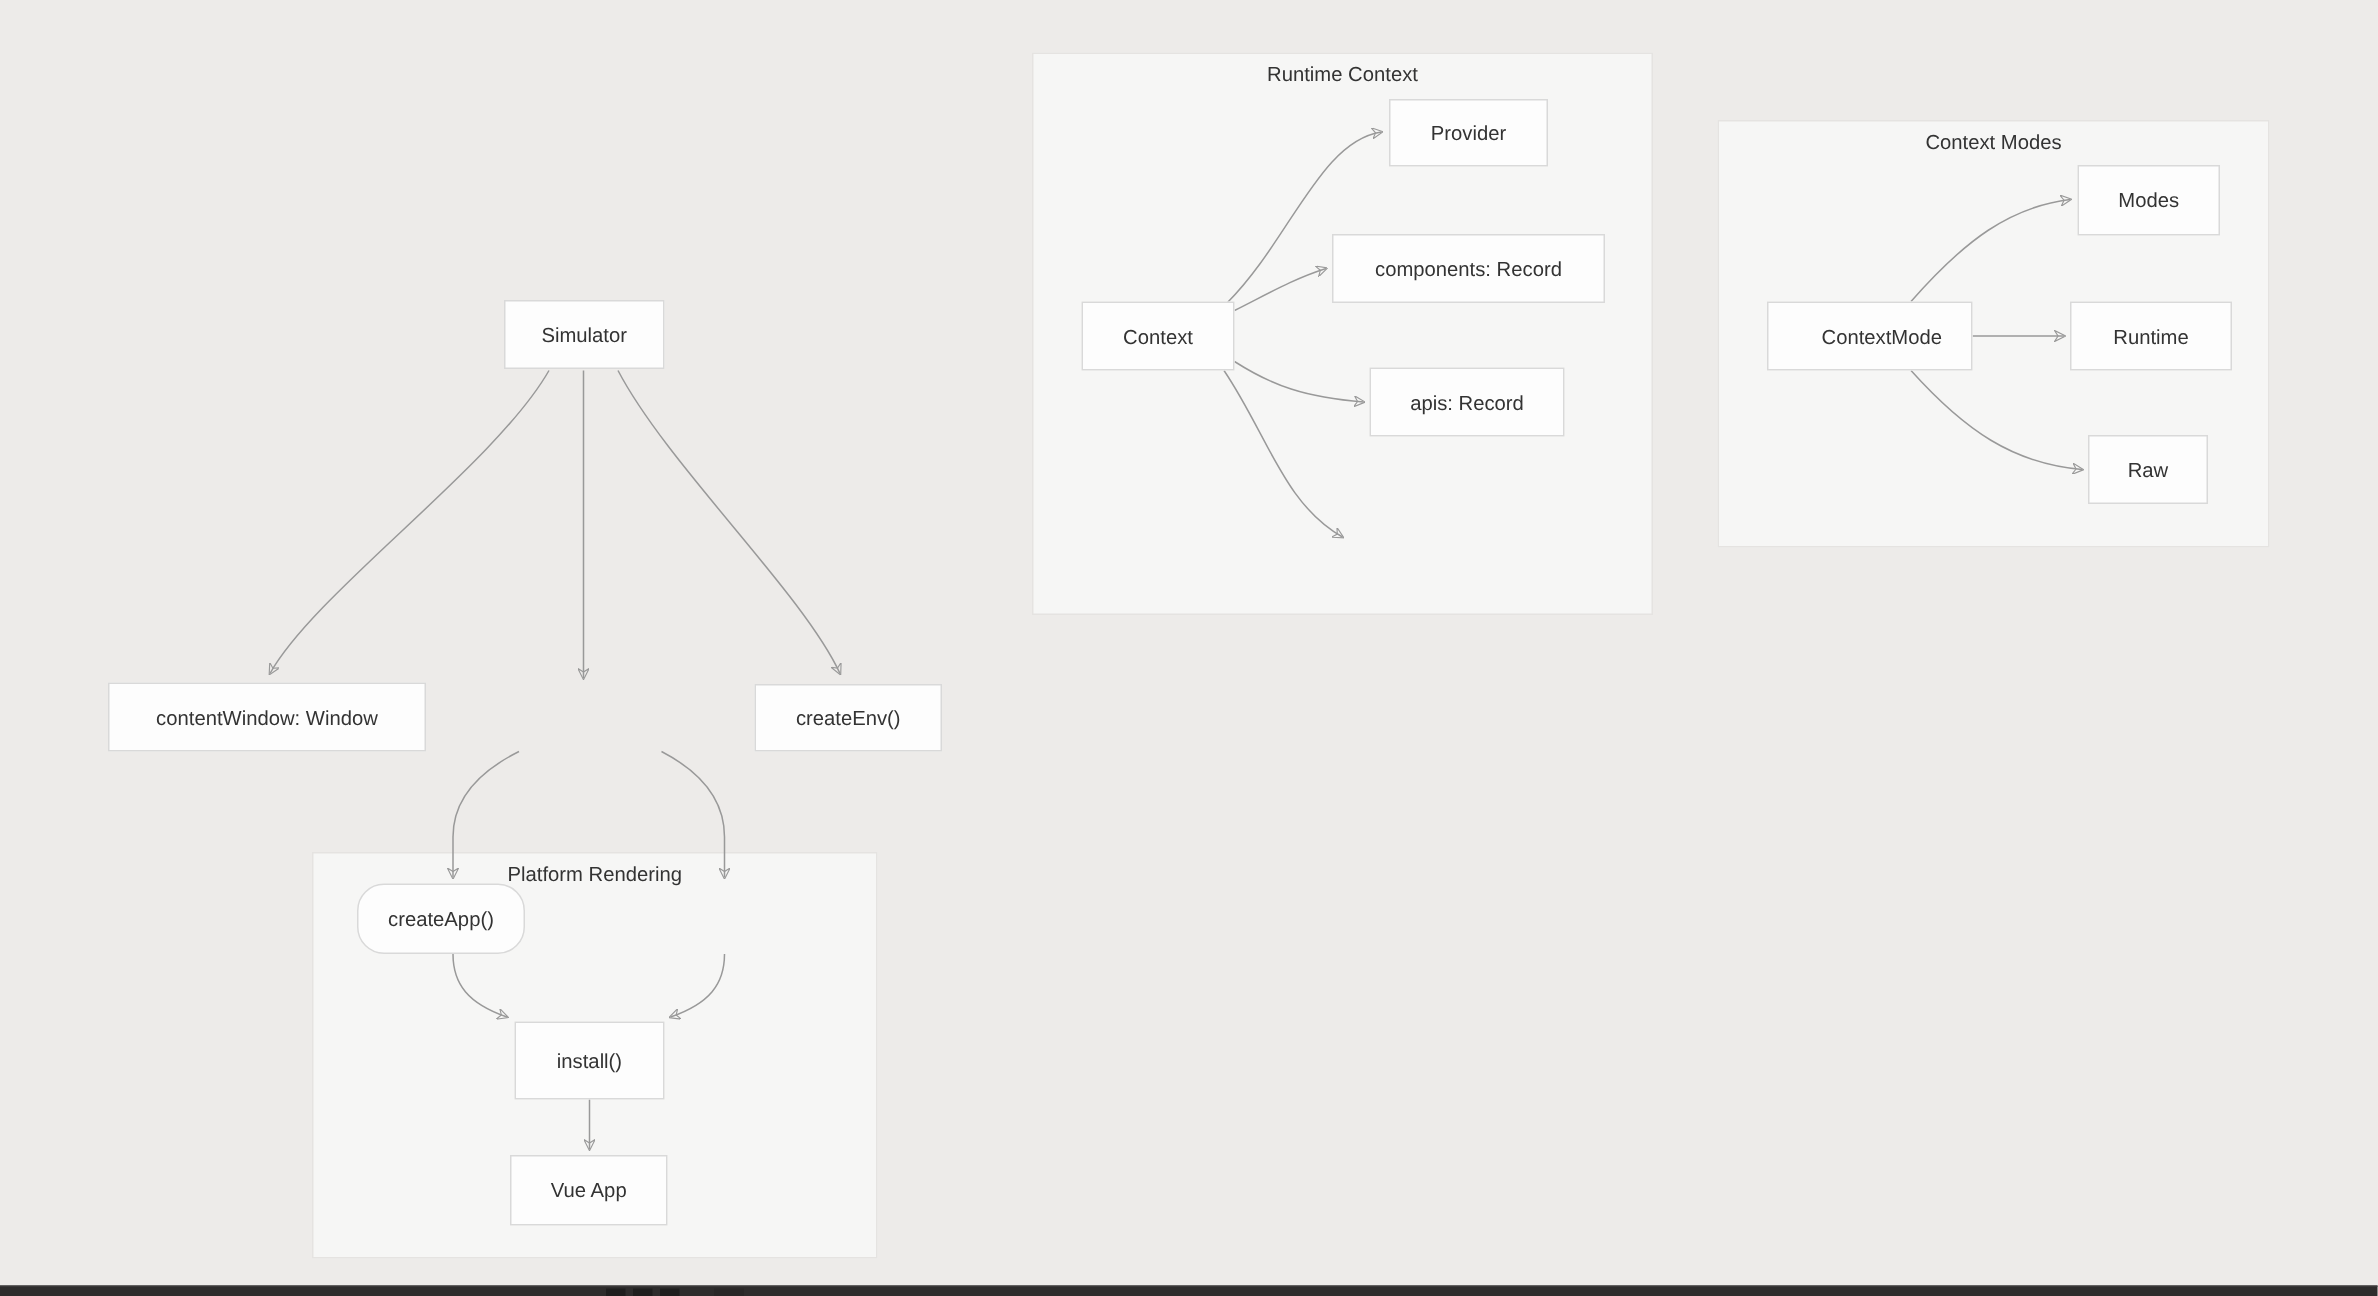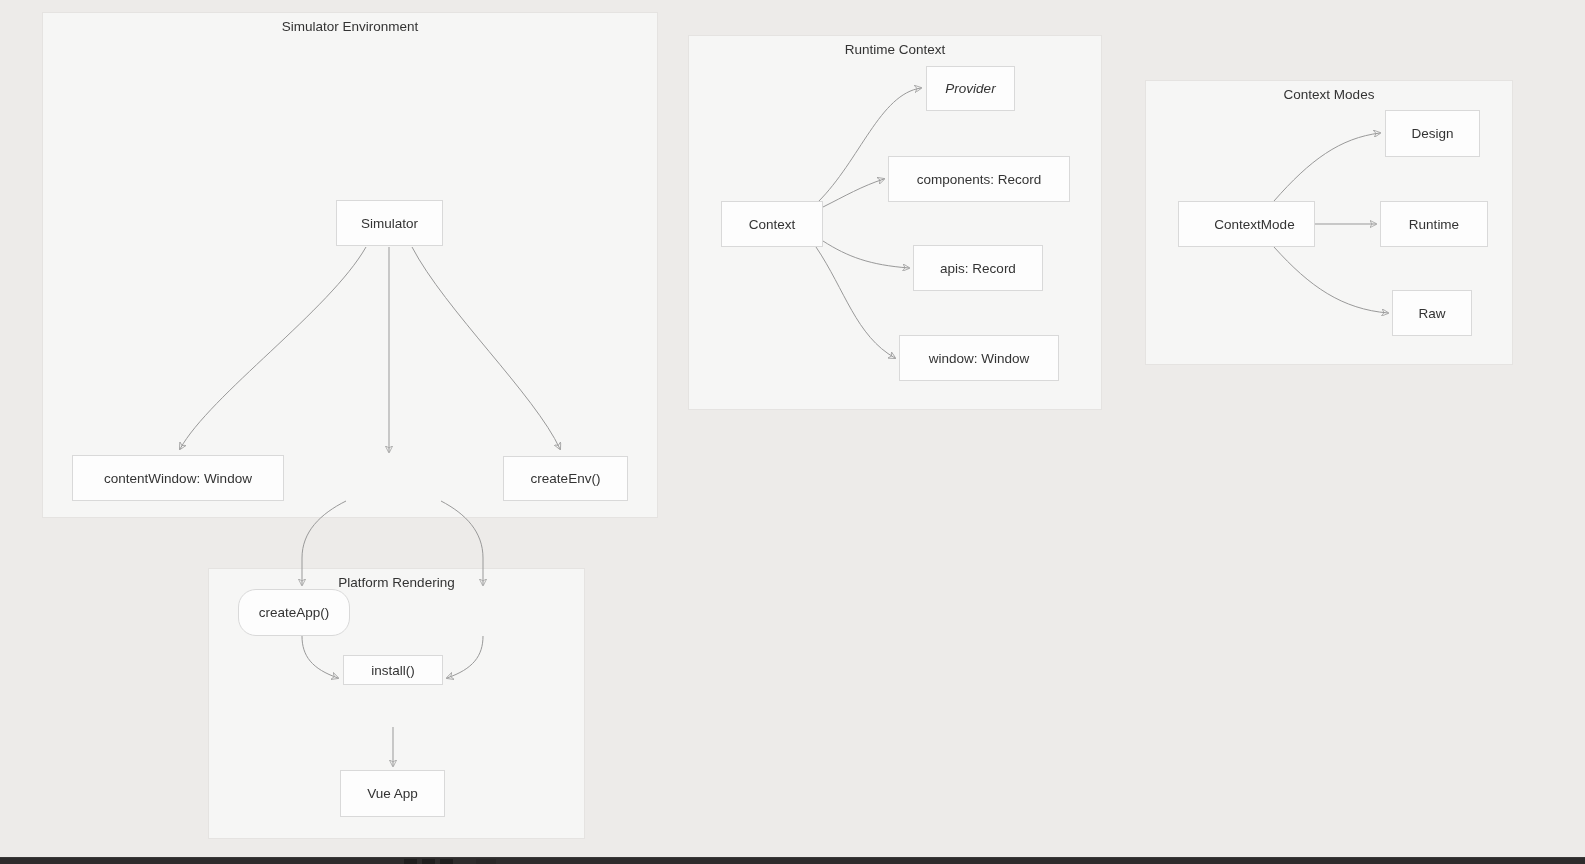--- a/index.html
+++ b/index.html
@@ -37,23 +37,20 @@
   }
   .dock-icon{
     position:absolute;top:859px;height:5px;background:#1f1e1e;
   }
 </style>
 </head>
 <body>
 
 <div class="stage">
 
-  <div class="group" style="left:42px;top:12px;width:616px;height:506px;">
-    <div class="group-title">Simulator Environment</div>
-  </div>
 
   <div class="group" style="left:688px;top:35px;width:414px;height:375px;">
     <div class="group-title">Runtime Context</div>
   </div>
 
   <div class="group" style="left:1145px;top:80px;width:368px;height:285px;">
     <div class="group-title">Context Modes</div>
   </div>
 
   <div class="group" style="left:208px;top:568px;width:377px;height:271px;">
@@ -81,32 +78,31 @@
     <path d="M1274,201 C1310,160 1340,138 1380,133" marker-end="url(#arrow)"></path>
     <path d="M1315,224 L1376,224" marker-end="url(#arrow)"></path>
     <path d="M1274,247 C1310,287 1342,309 1388,313" marker-end="url(#arrow)"></path>
   </svg>
 
   <div class="node" style="left:336px;top:200px;width:107px;height:46px;">Simulator</div>
   <div class="node" style="left:72px;top:455px;width:212px;height:46px;">contentWindow: Window</div>
   <div class="node" style="left:503px;top:456px;width:125px;height:45px;">createEnv()</div>
 
   <div class="node" style="left:721px;top:201px;width:102px;height:46px;">Context</div>
-  <div class="node" style="left:926px;top:66px;width:89px;height:45px;font-style:italic;">Provider</div>
+  <div class="node" style="left:926px;top:66px;width:106px;height:45px;">Provider</div>
   <div class="node" style="left:888px;top:156px;width:182px;height:46px;">components: Record</div>
   <div class="node" style="left:913px;top:245px;width:130px;height:46px;text-align:right;">apis: Record</div>
-  <div class="node" style="left:899px;top:335px;width:160px;height:46px;">window: Window</div>
 
   <div class="node" style="left:1178px;top:201px;width:137px;height:46px;padding-left:16px;">ContextMode</div>
-  <div class="node" style="left:1385px;top:110px;width:95px;height:47px;">Design</div>
+  <div class="node" style="left:1385px;top:110px;width:95px;height:47px;">Modes</div>
   <div class="node" style="left:1380px;top:201px;width:108px;height:46px;">Runtime</div>
   <div class="node" style="left:1392px;top:290px;width:80px;height:46px;">Raw</div>
 
   <div class="node" style="left:238px;top:589px;width:112px;height:47px;border-radius:18px;">createApp()</div>
-  <div class="node" style="left:343px;top:655px;width:100px;height:30px;">install()</div>
+  <div class="node" style="left:343px;top:681px;width:100px;height:52px;">install()</div>
   <div class="node" style="left:340px;top:770px;width:105px;height:47px;">Vue App</div>
 
   <div class="taskbar"></div>
   <div class="dock-icon" style="left:404px;width:13px;"></div>
   <div class="dock-icon" style="left:422px;width:13px;"></div>
   <div class="dock-icon" style="left:440px;width:13px;"></div>
   <div class="dock-icon" style="left:476px;width:20px;background:#292727;"></div>
 </div>
 
 </body></html>

